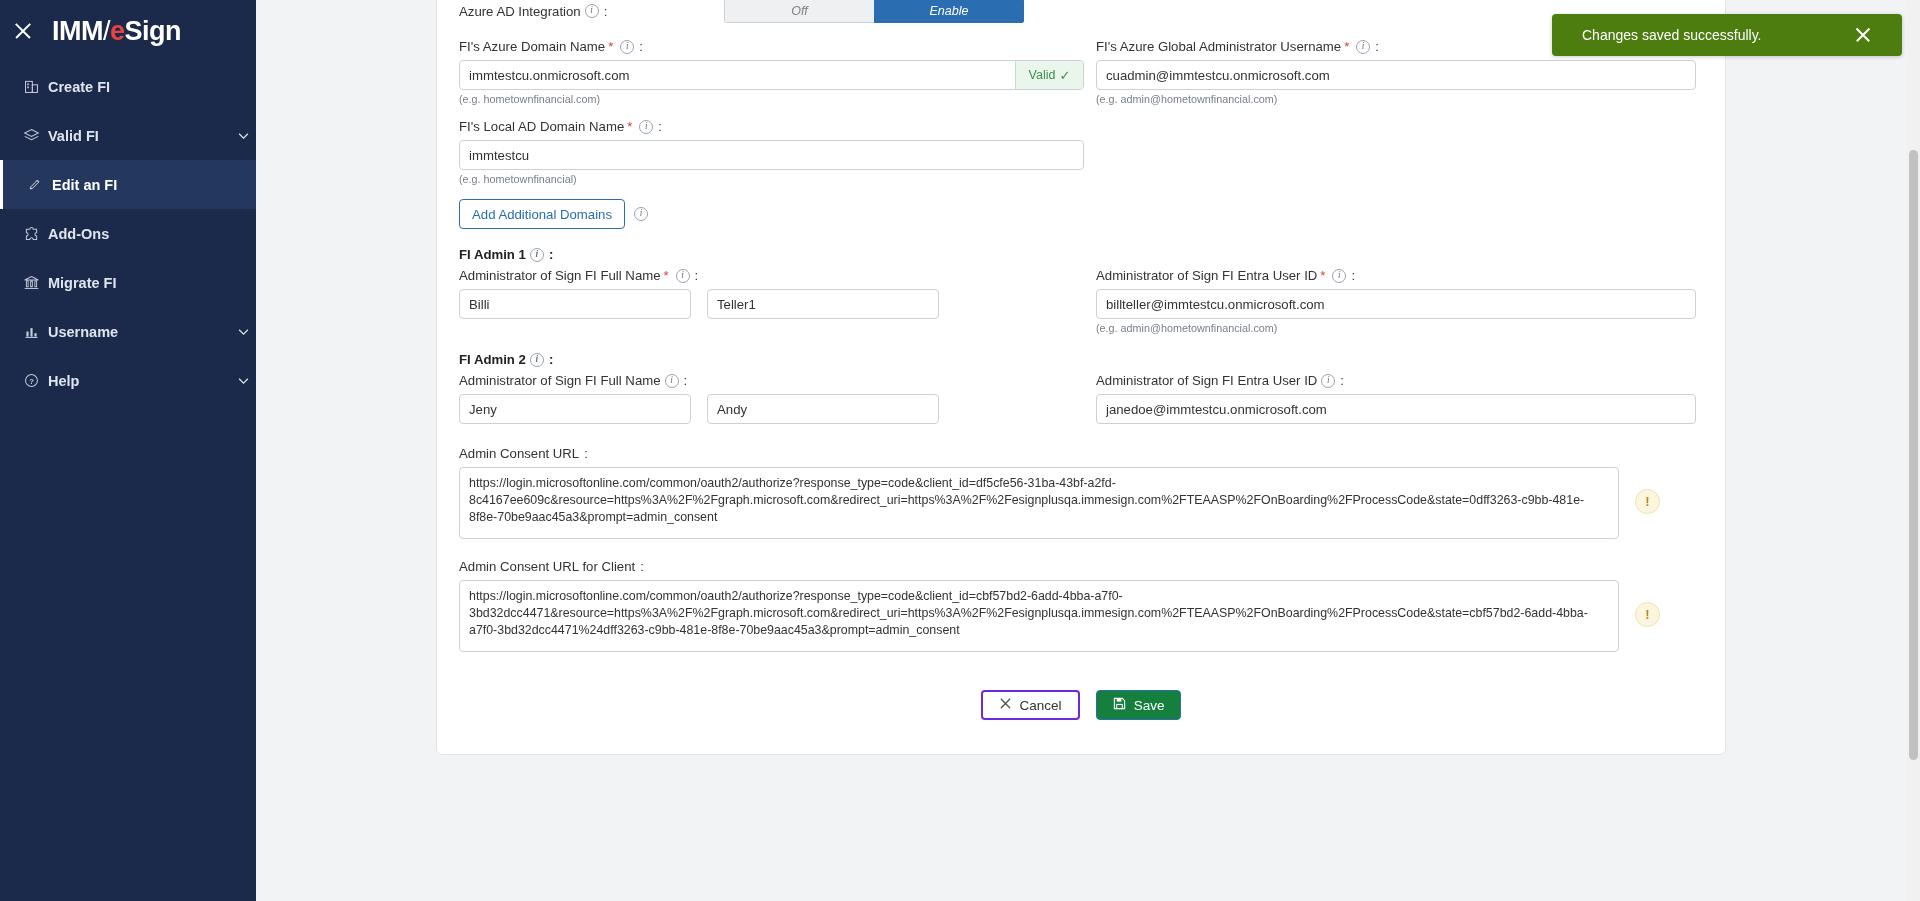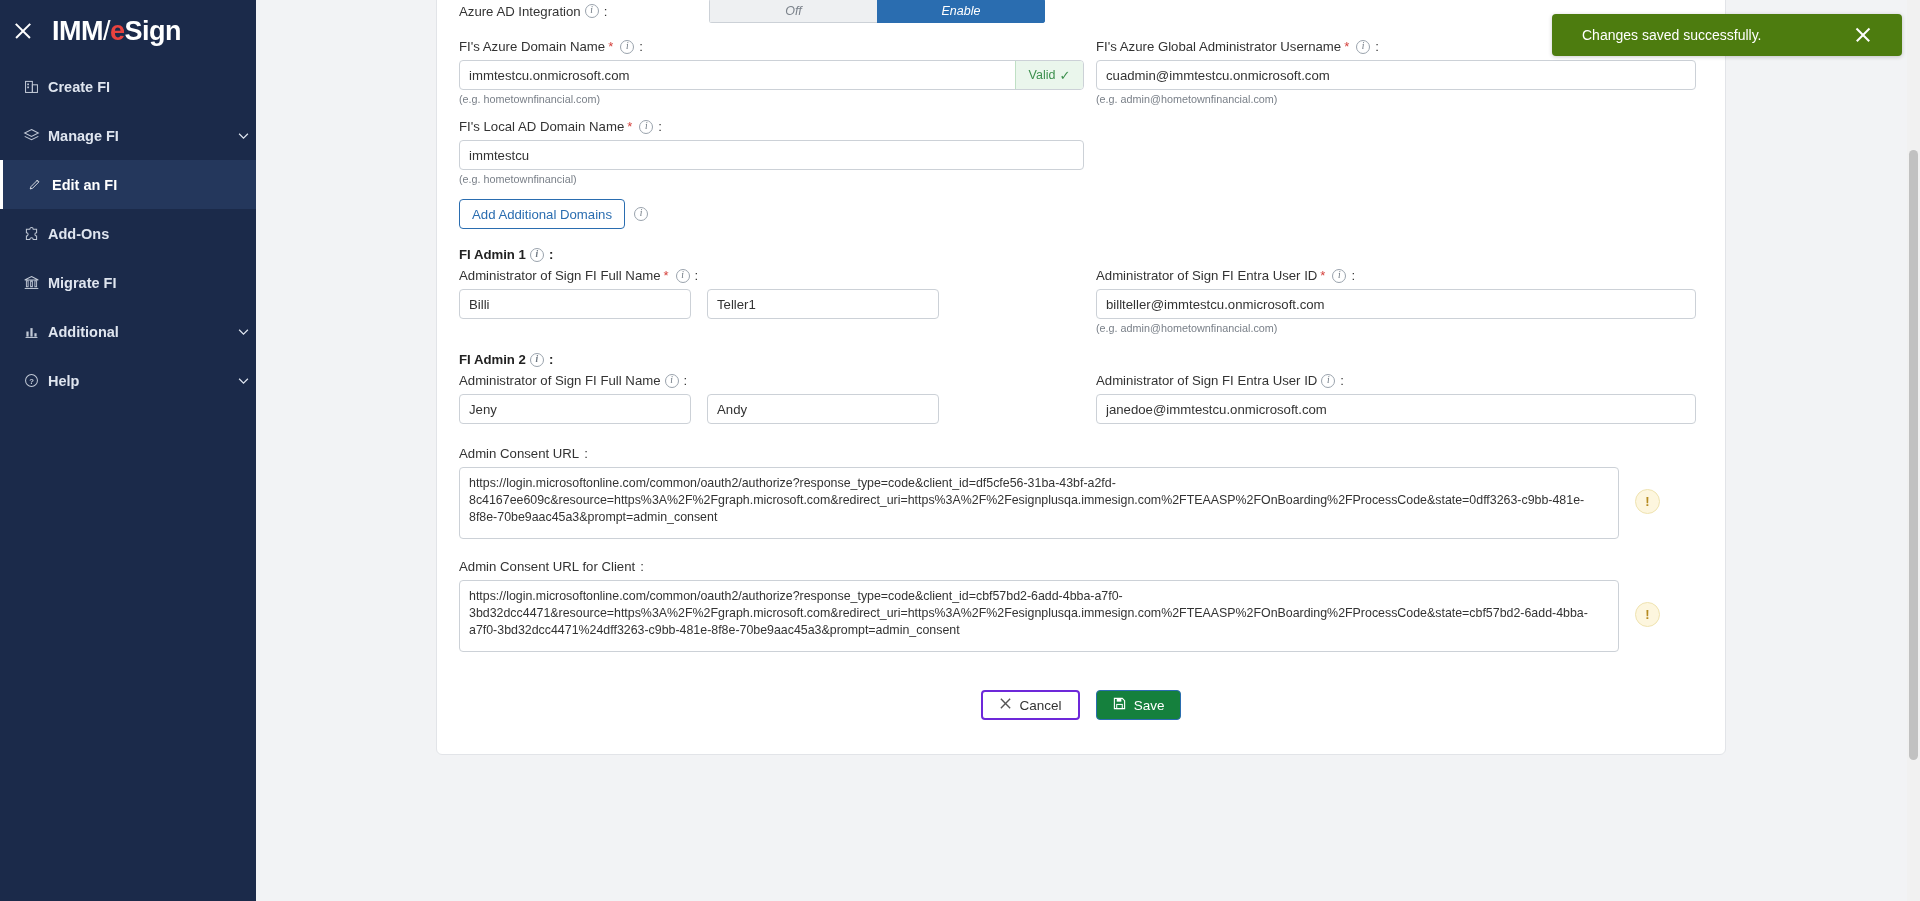--- a/index.html
+++ b/index.html
@@ -92,21 +92,21 @@
     position: absolute;
     left: 180px; top: -20px;
     width: 1290px;
     background: #ffffff;
     border: 1px solid #e2e4e8;
     border-radius: 6px;
     padding: 18px 22px 34px 22px;
   }
 
   .row { display: flex; }
-  .col-l { width: 625px; flex: 0 0 625px; }
+  .col-l { width: 625px; flex: 0 0 625px; gap: 15px; }
   .col-r { width: 600px; flex: 0 0 600px; margin-left: 12px; }
 
   .field-label {
     font-size: 13.2px;
     color: #333333;
     margin-bottom: 6px;
     display: flex; align-items: center;
     white-space: nowrap;
   }
   .req { color: #d43f3a; margin: 0 3px; font-size: 13px; }
@@ -140,21 +140,21 @@
     background: #fff;
     outline: none;
   }
   .hint {
     font-size: 10.8px;
     color: #7a8089;
     margin-top: 3px;
   }
 
   
-  .toggle-wrap { display: flex; width: 336px; height: 24px; border-radius: 3px; overflow: hidden; }
+  .toggle-wrap { display: flex; width: 300px; height: 24px; border-radius: 3px; overflow: hidden; }
   .toggle-off {
     flex: 1 1 50%;
     background: #eef0f2;
     border: 1px solid #ccd1d7;
     border-right: none;
     color: #7b828b;
     font-size: 12.5px;
     display: flex; align-items: center; justify-content: center;
     cursor: pointer;
     font-style: italic;
@@ -325,21 +325,21 @@
     <span class="nav-label">Create FI</span>
   </div>
 
   <div class="nav-item">
     <span class="nav-ico">
       <svg width="17" height="17" viewBox="0 0 20 20">
           <polygon points="10,3 18,7 10,11 2,7" fill="none" stroke="#dfe5ef" stroke-width="1.2"></polygon>
           <polyline points="2,11 10,15 18,11" fill="none" stroke="#dfe5ef" stroke-width="1.2"></polyline>
         </svg>
     </span>
-    <span class="nav-label">Manage FI</span>
+    <span class="nav-label">Valid FI</span>
     <span class="chev">
       <svg width="11" height="7" viewBox="0 0 12 8">
           <polyline points="1,2 6,7 11,2" fill="none" stroke="#dfe5ef" stroke-width="1.4"></polyline>
         </svg>
     </span>
   </div>
 
   <div class="nav-item sub active">
     <span class="nav-ico">
       <svg width="16" height="16" viewBox="0 0 20 20">
@@ -374,21 +374,21 @@
 
   <div class="nav-item">
     <span class="nav-ico">
       <svg width="17" height="17" viewBox="0 0 20 20">
           <line x1="3" y1="17" x2="17" y2="17" stroke="#dfe5ef" stroke-width="1.2"></line>
           <rect x="4" y="10" width="2.6" height="6" fill="#dfe5ef"></rect>
           <rect x="8.7" y="6" width="2.6" height="10" fill="#dfe5ef"></rect>
           <rect x="13.4" y="12" width="2.6" height="4" fill="#dfe5ef"></rect>
         </svg>
     </span>
-    <span class="nav-label">Additional</span>
+    <span class="nav-label">Username</span>
     <span class="chev">
       <svg width="11" height="7" viewBox="0 0 12 8">
           <polyline points="1,2 6,7 11,2" fill="none" stroke="#dfe5ef" stroke-width="1.4"></polyline>
         </svg>
     </span>
   </div>
 
   <div class="nav-item">
     <span class="nav-ico">
       <svg width="17" height="17" viewBox="0 0 20 20">

